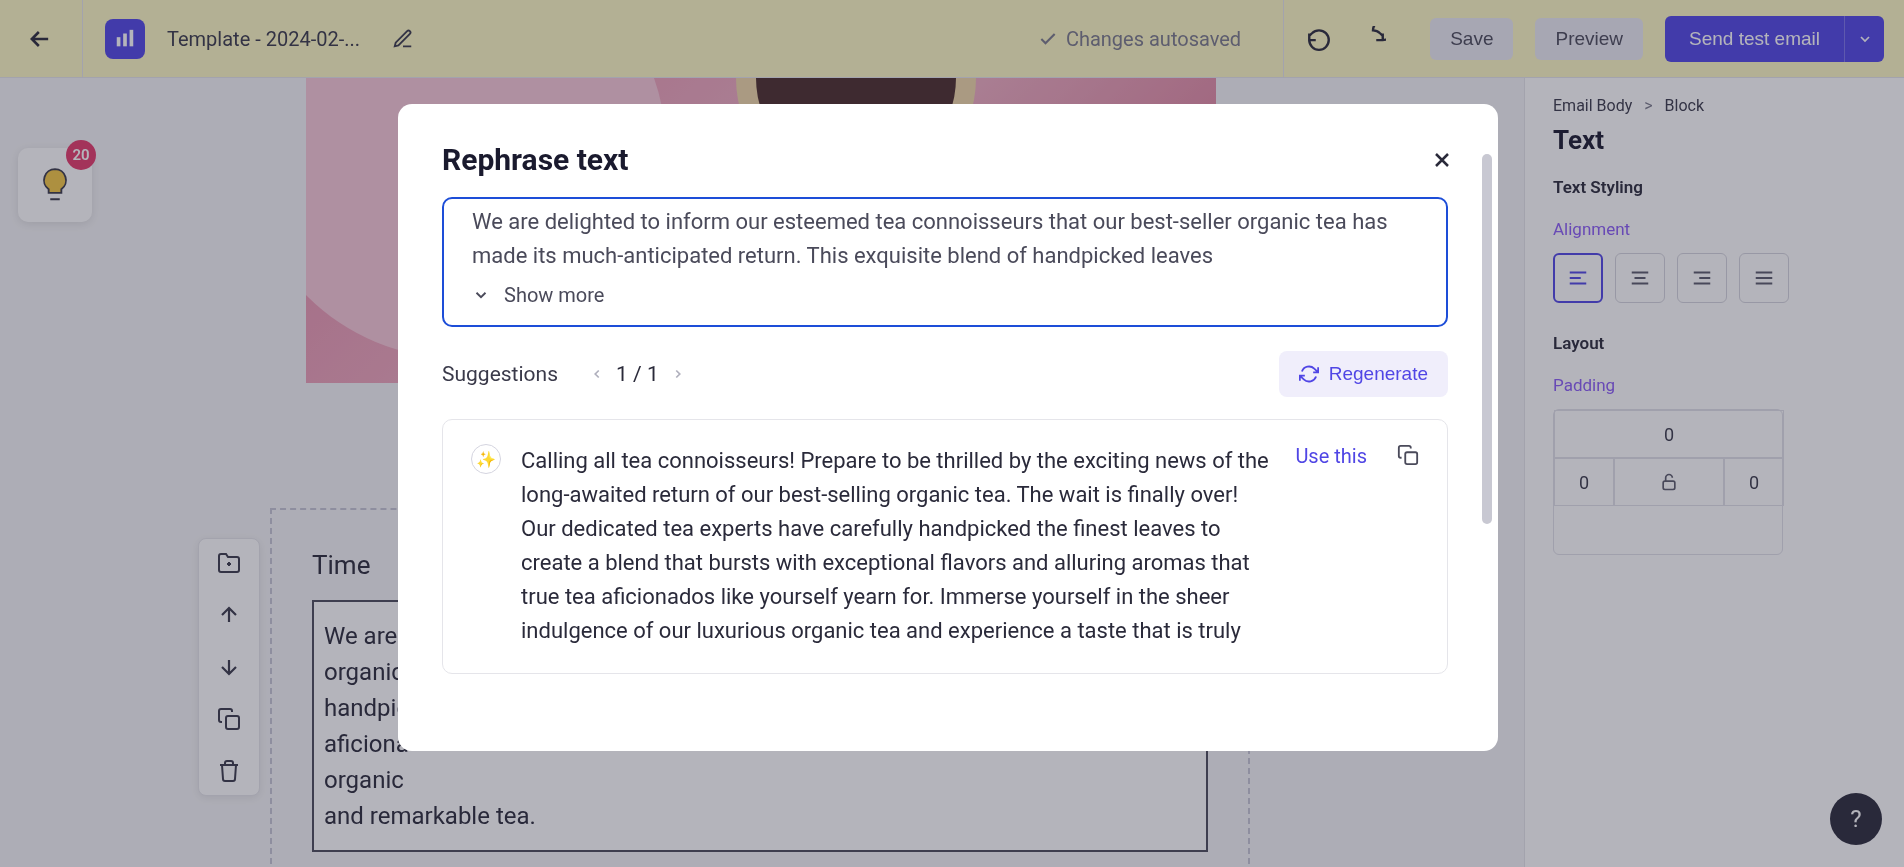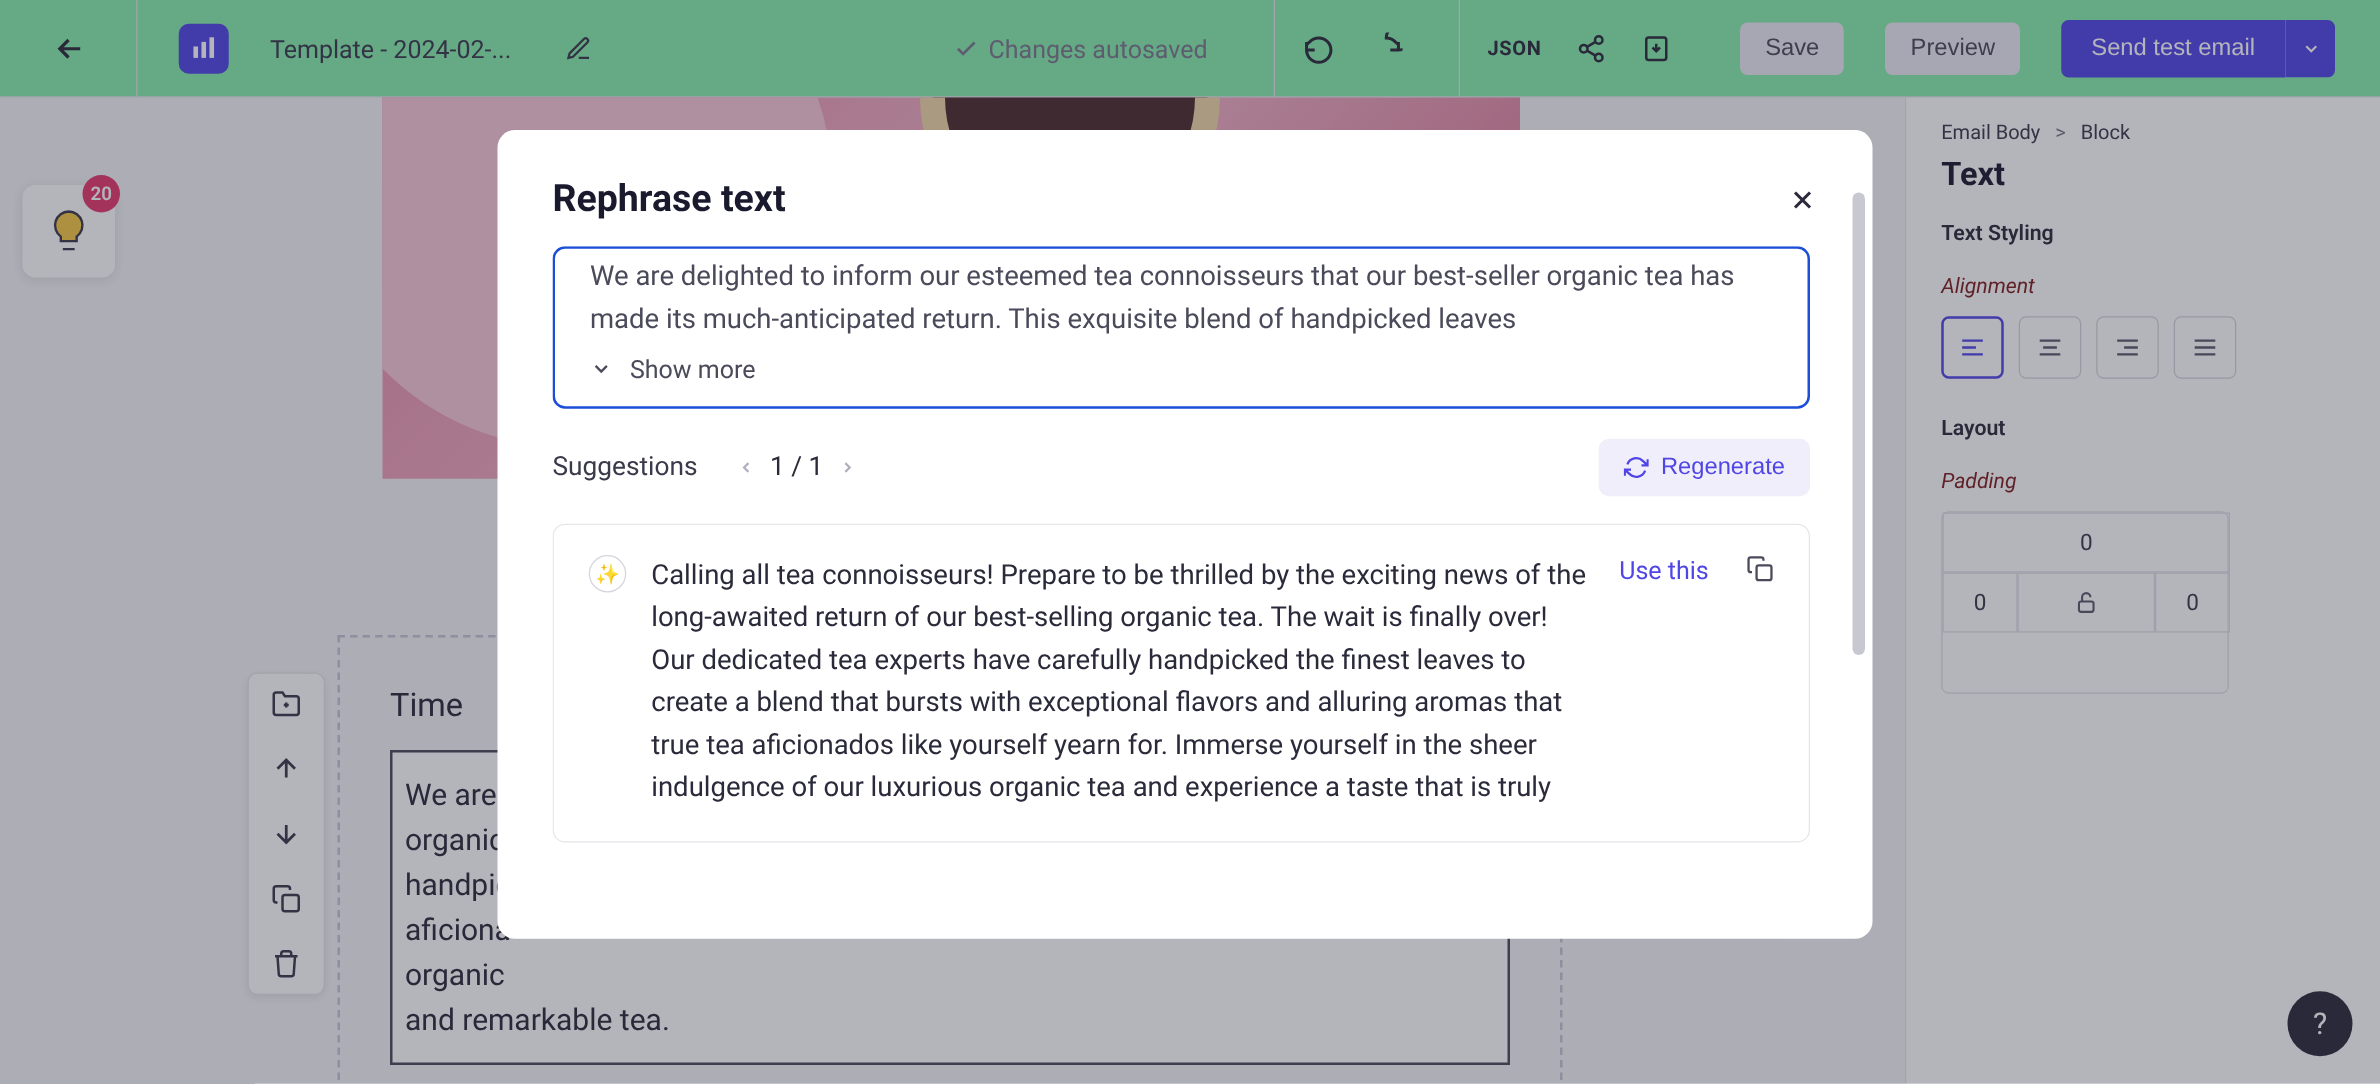--- a/index.html
+++ b/index.html
@@ -1,18 +1,18 @@
 <!DOCTYPE html>
 <html><head>
 <meta charset="utf-8">
 <style>
 * { box-sizing: border-box; margin: 0; padding: 0; }
 body { font-family: -apple-system, BlinkMacSystemFont, 'Segoe UI', Roboto, sans-serif; background: #f5f5f7; color: #1a1a2e; overflow: hidden; width: 1904px; height: 867px; position: relative; }
 
-.topbar { height: 78px; background: #86efac; border-bottom: 1px solid #e5e5ea; display: flex; align-items: center; padding: 0 36px; gap: 23px; }
+.topbar { height: 78px; background: #fef9c3; border-bottom: 1px solid #e5e5ea; display: flex; align-items: center; padding: 0 20px; gap: 12px; }
 .topbar .back-btn { width: 40px; height: 40px; display: flex; align-items: center; justify-content: center; cursor: pointer; }
 .topbar .divider { width: 1px; height: 78px; background: #e5e5ea; margin: 0 10px; }
 .topbar .logo { width: 40px; height: 40px; background: #5046e5; border-radius: 8px; display: flex; align-items: center; justify-content: center; }
 .topbar .title { font-size: 20px; color: #3a3a4a; margin-left: 10px; }
 .topbar .edit-icon { margin-left: 20px; cursor: pointer; }
 .topbar .spacer { flex: 1; }
 .topbar .autosave { color: #7a7a8a; font-size: 20px; display: flex; align-items: center; gap: 8px; margin-right: 30px; }
 .topbar .icon-group { display: flex; align-items: center; gap: 28px; padding: 0 22px; border-left: 1px solid #e5e5ea; height: 78px; }
 .topbar .json-label { font-size: 16px; font-weight: 700; color: #2a2a3a; letter-spacing: 0.5px; }
 .topbar .btn { padding: 10px 20px; border-radius: 6px; font-size: 19px; cursor: pointer; border: none; }
@@ -40,21 +40,21 @@
 .block-tools .tool { cursor: pointer; color: #3a3a4a; }
 
 .bulb-widget { position: absolute; top: 148px; left: 18px; width: 74px; height: 74px; background: #fff; border-radius: 10px; box-shadow: 0 2px 10px rgba(0,0,0,0.1); display: flex; align-items: center; justify-content: center; }
 .bulb-badge { position: absolute; top: -8px; right: -4px; background: #e5396b; color: #fff; border-radius: 50%; width: 30px; height: 30px; font-size: 15px; font-weight: 600; display: flex; align-items: center; justify-content: center; }
 
 .breadcrumb { font-size: 16px; color: #3a3a4a; margin-bottom: 10px; }
 .breadcrumb .crumb { cursor: pointer; }
 .breadcrumb .sep { margin: 0 8px; color: #7a7a8a; }
 .panel-title { font-size: 26px; font-weight: 700; margin-bottom: 22px; }
 .panel-section { font-size: 17px; font-weight: 600; color: #2a2a3a; margin-bottom: 22px; }
-.panel-label { font-size: 17px; color: #7f1d1d; margin-bottom: 14px; font-style: italic; }
+.panel-label { font-size: 17px; color: #8b5cf6; margin-bottom: 14px; }
 .align-group { display: flex; gap: 12px; margin-bottom: 30px; }
 .align-btn { width: 50px; height: 50px; border: 1px solid #d5d5dd; border-radius: 6px; display: flex; align-items: center; justify-content: center; cursor: pointer; background: #fff; }
 .align-btn.active { border: 2px solid #5046e5; }
 .padding-grid { display: grid; grid-template-columns: 60px 110px 60px; grid-template-rows: 48px 48px 48px; border: 1px solid #e0e0e8; border-radius: 6px; width: 230px; }
 .padding-grid .cell { border: 1px solid #e0e0e8; display: flex; align-items: center; justify-content: center; font-size: 18px; color: #3a3a4a; }
 .padding-grid .center { grid-column: 2; grid-row: 2; }
 
 .overlay { position: absolute; inset: 0; background: rgba(40, 40, 60, 0.35); z-index: 100; }
 .modal { position: absolute; top: 104px; left: 398px; width: 1100px; height: 647px; background: #fff; border-radius: 14px; z-index: 101; padding: 38px 20px 20px 44px; display: flex; flex-direction: column; }
 .modal-head { display: flex; align-items: center; justify-content: space-between; margin-bottom: 20px; padding-right: 24px; }
@@ -117,37 +117,20 @@
   </div>
   <div class="icon-group">
     <div>
         <svg width="26" height="26" viewBox="0 0 24 24" fill="none" stroke="#2a2a3a" stroke-width="2.2">
           <path d="M3 7v6h6M3 13a9 9 0 109-9c-2.5 0-4.8 1-6.5 2.7L3 9"></path>
         </svg>
       </div>
     <div>
         <svg width="26" height="26" viewBox="0 0 24 24" fill="none" stroke="#2a2a3a" stroke-width="2.2">
           <path d="M21 7v6h-6M21 13a9 9 0 10-9-9c2.5 0 4.8 1 6.5 2.7L21 9"></path>
-        </svg>
-      </div>
-  </div>
-  <div class="icon-group">
-    <span class="json-label">JSON</span>
-    <div>
-        <svg width="24" height="24" viewBox="0 0 24 24" fill="none" stroke="#2a2a3a" stroke-width="2">
-          <circle cx="18" cy="5" r="3"></circle>
-          <circle cx="6" cy="12" r="3"></circle>
-          <circle cx="18" cy="19" r="3"></circle>
-          <path d="M8.6 13.5l6.8 4M15.4 6.5l-6.8 4"></path>
-        </svg>
-      </div>
-    <div>
-        <svg width="24" height="24" viewBox="0 0 24 24" fill="none" stroke="#2a2a3a" stroke-width="2">
-          <rect x="4" y="3" width="16" height="18" rx="2"></rect>
-          <path d="M12 8v6M9 11l3 3 3-3"></path>
         </svg>
       </div>
   </div>
   <button class="btn btn-light">Save</button>
   <button class="btn btn-light">Preview</button>
   <div class="send-group">
     <button class="btn btn-primary">Send test email</button>
     <button class="btn btn-dropdown">
       <svg width="16" height="16" viewBox="0 0 24 24" fill="none" stroke="#fff" stroke-width="2.5">
           <path d="M6 9l6 6 6-6"></path>

